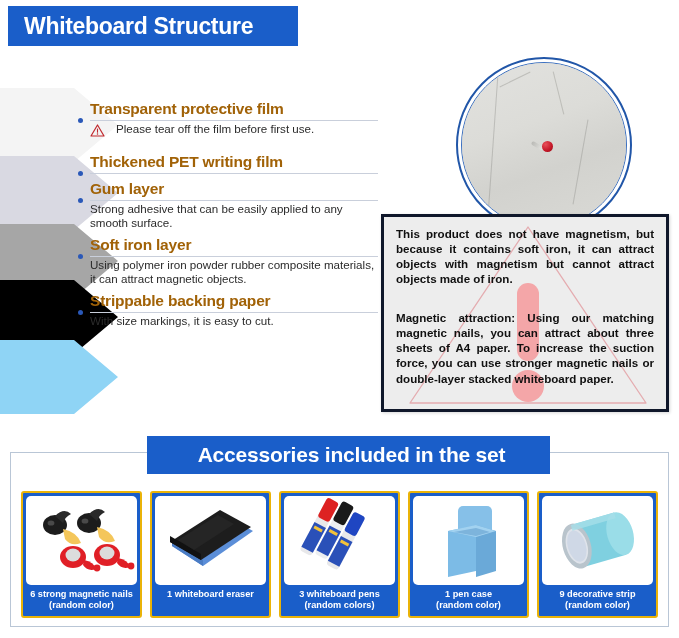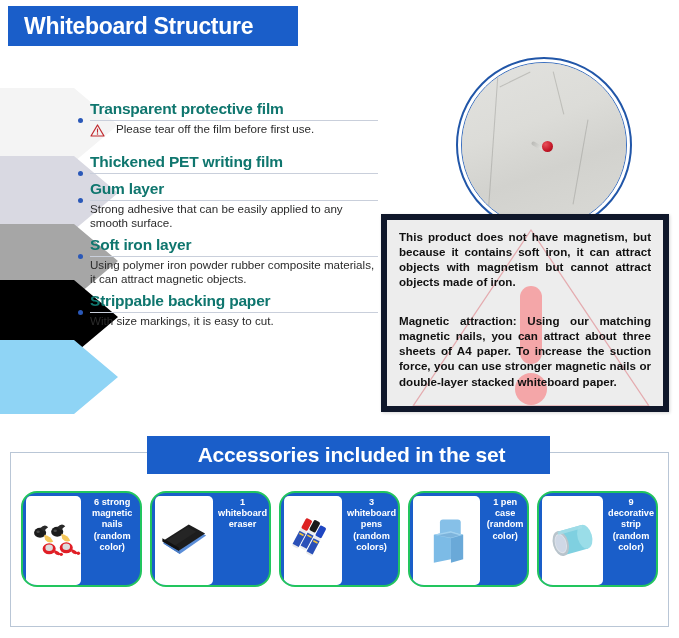--- a/index.html
+++ b/index.html
@@ -62,21 +62,21 @@
     top: 100px;
     width: 300px;
   }
   .layer-item {
     position: relative;
     margin-bottom: 2px;
   }
   .layer-head {
     font-size: 15.5px;
     font-weight: bold;
-    color: #0f766e;
+    color: #a16207;
     line-height: 1.22;
     letter-spacing: -0.2px;
     padding-left: 12px;
   }
   .layer-rule {
     position: relative;
     height: 1px;
     background: #c9cfdb;
     margin: 1px 0 1px 12px;
   }
@@ -168,21 +168,21 @@
   }
 
   
   #info-box {
     position: absolute;
     left: 381px;
     top: 214px;
     width: 288px;
     height: 198px;
     background: #ededed;
-    border: 6px solid #0f172a;
+    border: 3px solid #0f172a;
     box-sizing: border-box;
     box-shadow: 1px 1px 3px rgba(0,0,0,0.16);
     padding: 9px 12px 0 12px;
     overflow: hidden;
   }
   #info-box .watermark {
     position: absolute;
     left: 14px;
     top: 4px;
     width: 260px;
@@ -234,26 +234,26 @@
     position: absolute;
     left: 21px;
     top: 491px;
     width: 637px;
     display: flex;
     gap: 8px;
   }
   .acc-card {
     width: 123px;
     background: #1a5ec9;
-    border: 2px solid #22c55e;
-    border-radius: 16px;
+    border: 2px solid #eab308;
+    border-radius: 3px;
     box-sizing: border-box;
     overflow: hidden;
     display: flex;
-    flex-direction: row;
+    flex-direction: column;
   }
   .acc-thumb {
     height: 89px;
     margin: 3px 3px 0 3px;
     background: #ffffff;
     border-radius: 5px;
     display: flex;
     align-items: center;
     justify-content: center;
     position: relative;

